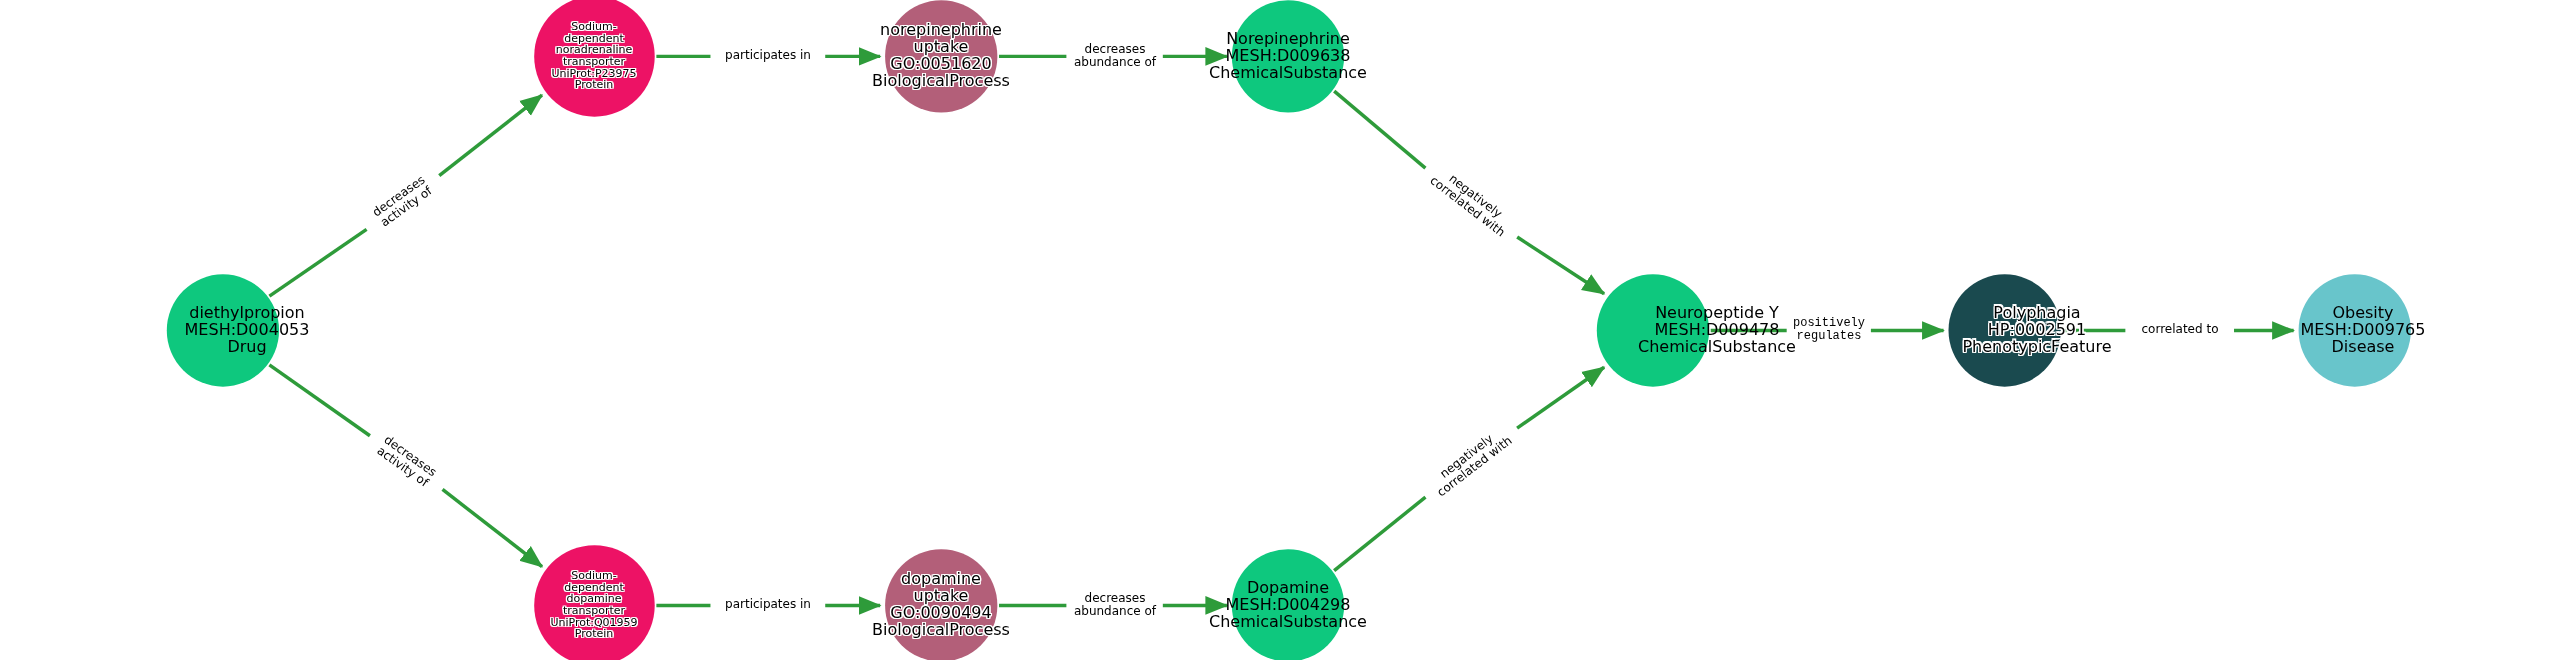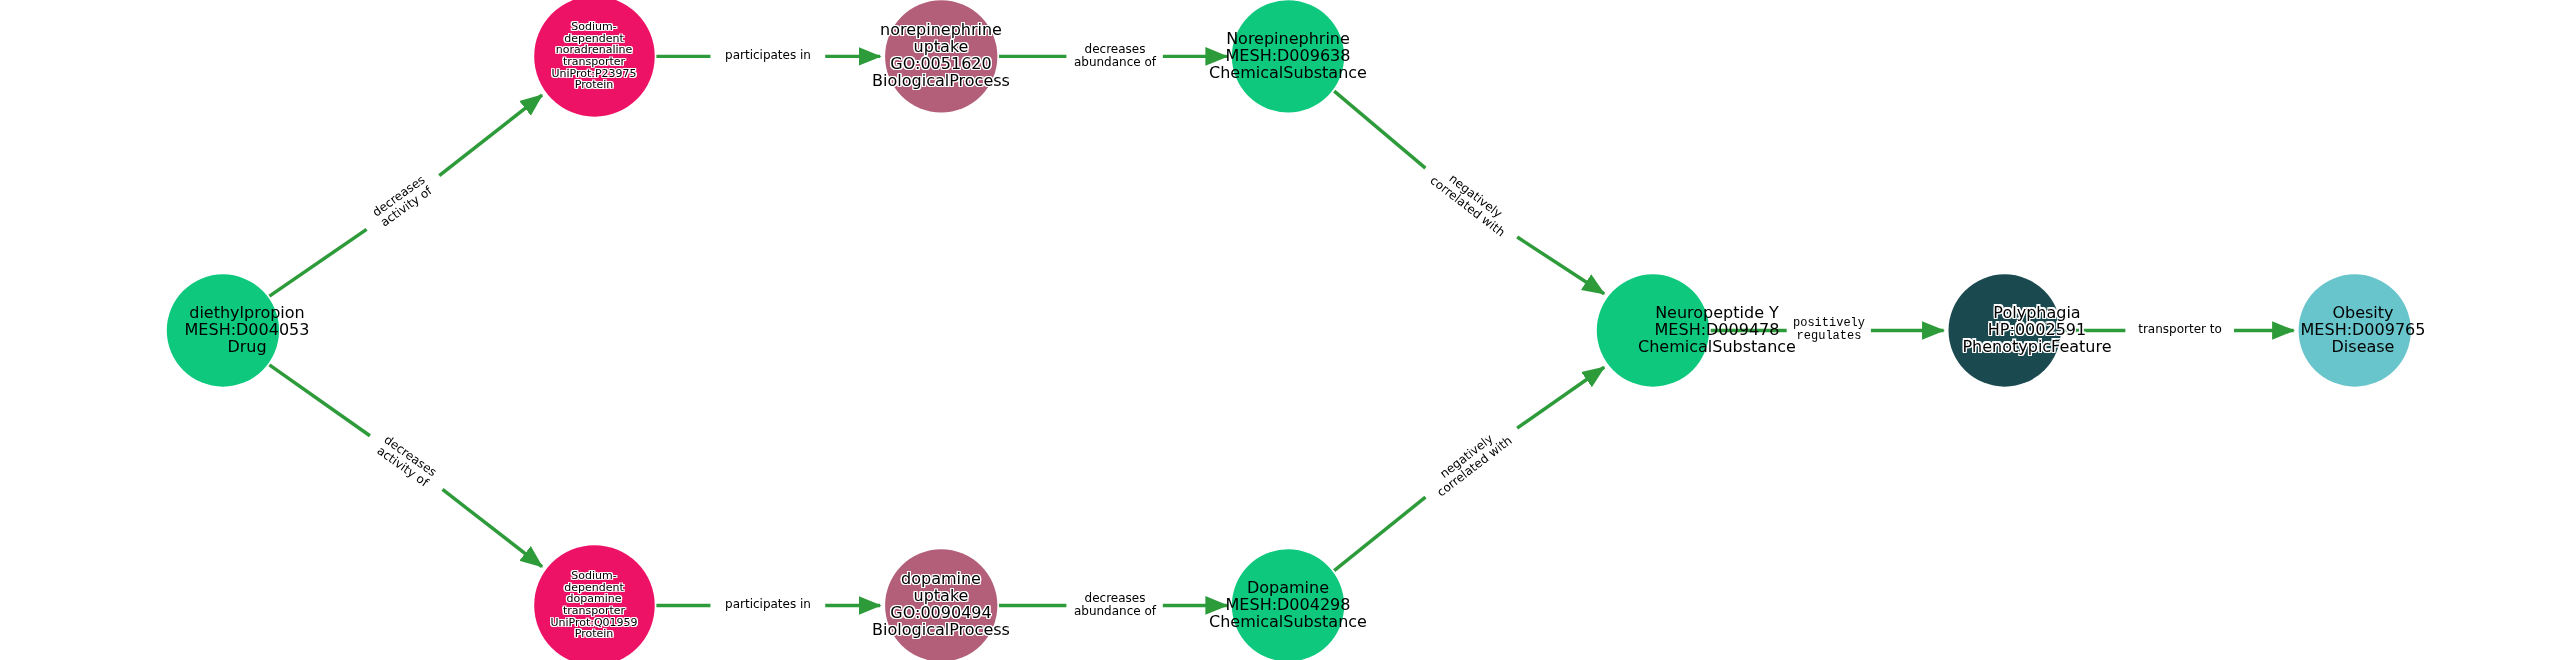--- a/index.html
+++ b/index.html
@@ -147,21 +147,21 @@
 ChemicalSubstance</div>
       <div class="edge-label" style="left: 403px; top: 202px; transform: translate(-50%, -50%) rotate(-35.5deg);">decreases
 activity of</div>
       <div class="edge-label" style="left: 768px; top: 56px; transform: translate(-50%, -50%) rotate(0deg);">participates in</div>
       <div class="edge-label" style="left: 1115px; top: 56px; transform: translate(-50%, -50%) rotate(0deg);">decreases
 abundance of</div>
       <div class="edge-label" style="left: 1471px; top: 202px; transform: translate(-50%, -50%) rotate(37.5deg);">negatively
 correlated with</div>
       <div class="edge-label" style="left: 1829px; top: 330px; transform: translate(-50%, -50%) rotate(0deg); font-family: Liberation Mono, monospace;">positively
 regulates</div>
-      <div class="edge-label" style="left: 2180px; top: 330px; transform: translate(-50%, -50%) rotate(0deg);">transporter to</div>
+      <div class="edge-label" style="left: 2180px; top: 330px; transform: translate(-50%, -50%) rotate(0deg);">correlated to</div>
       <div class="edge-label" style="left: 406px; top: 462px; transform: translate(-50%, -50%) rotate(35.5deg);">decreases
 activity of</div>
       <div class="edge-label" style="left: 768px; top: 605px; transform: translate(-50%, -50%) rotate(0deg);">participates in</div>
       <div class="edge-label" style="left: 1115px; top: 605px; transform: translate(-50%, -50%) rotate(0deg);">decreases
 abundance of</div>
       <div class="edge-label" style="left: 1471px; top: 462px; transform: translate(-50%, -50%) rotate(-37.5deg);">negatively
 correlated with</div>
     </div>
 </div>
 

